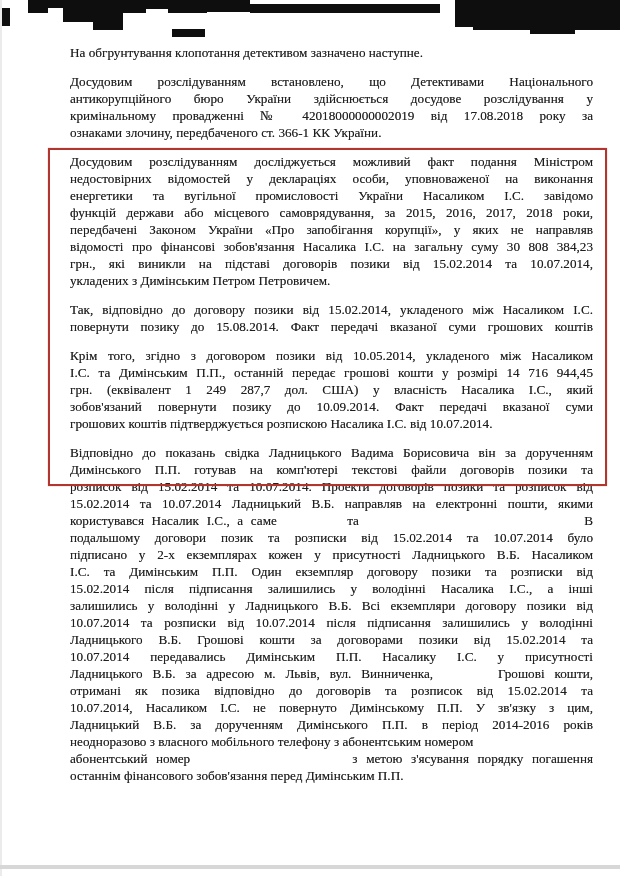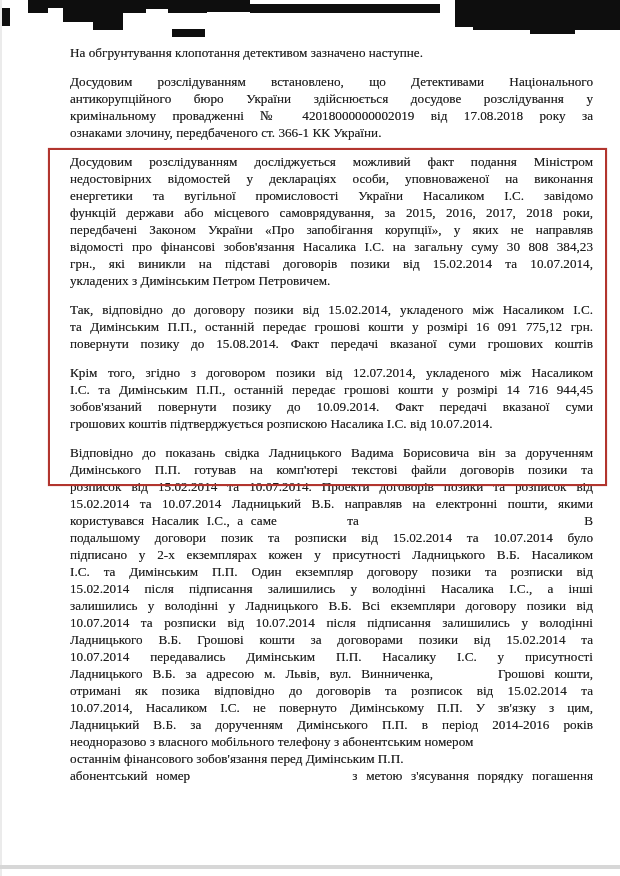--- a/index.html
+++ b/index.html
@@ -90,26 +90,26 @@
         <div class="line"><span>недостовірних відомостей у деклараціях особи, уповноваженої на виконання</span></div>
         <div class="line"><span>енергетики та вугільної промисловості України Насаликом І.С. завідомо</span></div>
         <div class="line"><span>функцій держави або місцевого самоврядування, за 2015, 2016, 2017, 2018 роки,</span></div>
         <div class="line"><span>передбачені Законом України «Про запобігання корупції», у яких не направляв</span></div>
         <div class="line"><span>відомості про фінансові зобов'язання Насалика І.С. на загальну суму 30 808 384,23</span></div>
         <div class="line"><span>грн., які виникли на підставі договорів позики від 15.02.2014 та 10.07.2014,</span></div>
         <div class="line no-j"><span>укладених з Димінським Петром Петровичем.</span></div>
       </div>
       <div class="para">
         <div class="line"><span>Так, відповідно до договору позики від 15.02.2014, укладеного між Насаликом І.С.</span></div>
-        <div class="line"><span>та Димінським П.П., останній передає грошові кошти у розмірі 16 091 775,12 грн.</span></div>
         <div class="line"><span>повернути позику до 15.08.2014. Факт передачі вказаної суми грошових коштів</span></div>
       </div>
       <div class="para">
-        <div class="line"><span>Крім того, згідно з договором позики від 12.07.2014, укладеного між Насаликом</span></div>
+        <div class="line"><span>Крім того, згідно з договором позики від 10.05.2014, укладеного між Насаликом</span></div>
         <div class="line"><span>І.С. та Димінським П.П., останній передає грошові кошти у розмірі 14 716 944,45</span></div>
+        <div class="line"><span>грн. (еквівалент 1 249 287,7 дол. США) у власність Насалика І.С., який</span></div>
         <div class="line"><span>зобов'язаний повернути позику до 10.09.2014. Факт передачі вказаної суми</span></div>
         <div class="line no-j"><span>грошових коштів підтверджується розпискою Насалика І.С. від 10.07.2014.</span></div>
       </div>
       <div class="para">
         <div class="line"><span>Відповідно до показань свідка Ладницького Вадима Борисовича він за дорученням</span></div>
         <div class="line"><span>Димінського П.П. готував на комп'ютері текстові файли договорів позики та</span></div>
         <div class="line"><span>розписок від 15.02.2014 та 10.07.2014. Проекти договорів позики та розписок від</span></div>
         <div class="line"><span>15.02.2014 та 10.07.2014 Ладницький В.Б. направляв на електронні пошти, якими</span></div>
         <div class="line"><span>користувався Насалик І.С., а саме</span> <span class="sp" style="width: 55px;"></span> <span>та</span> <span class="sp" style="width: 210px;"></span> <span>В</span></div>
         <div class="line"><span>подальшому договори позик та розписки від 15.02.2014 та 10.07.2014 було</span></div>
@@ -118,20 +118,20 @@
         <div class="line"><span>15.02.2014 після підписання залишились у володінні Насалика І.С., а інші</span></div>
         <div class="line"><span>залишились у володінні у Ладницького В.Б. Всі екземпляри договору позики від</span></div>
         <div class="line"><span>10.07.2014 та розписки від 10.07.2014 після підписання залишились у володінні</span></div>
         <div class="line"><span>Ладницького В.Б. Грошові кошти за договорами позики від 15.02.2014 та</span></div>
         <div class="line"><span>10.07.2014 передавались Димінським П.П. Насалику І.С. у присутності</span></div>
         <div class="line"><span>Ладницького В.Б. за адресою м. Львів, вул. Винниченка,</span> <span class="sp" style="width: 45px;"></span> <span>Грошові кошти,</span></div>
         <div class="line"><span>отримані як позика відповідно до договорів та розписок від 15.02.2014 та</span></div>
         <div class="line"><span>10.07.2014, Насаликом І.С. не повернуто Димінському П.П. У зв'язку з цим,</span></div>
         <div class="line"><span>Ладницький В.Б. за дорученням Димінського П.П. в період 2014-2016 років</span></div>
         <div class="line no-j"><span>неодноразово з власного мобільного телефону з абонентським номером</span></div>
+        <div class="line"><span>абонентський номер</span> <span class="sp" style="width: 145px;"></span> <span>з метою з'ясування порядку погашення</span></div>
         <div class="line no-j"><span>останнім фінансового зобов'язання перед Димінським П.П.</span></div>
-        <div class="line"><span>абонентський номер</span> <span class="sp" style="width: 145px;"></span> <span>з метою з'ясування порядку погашення</span></div>
       </div>
     </div>
   <div id="highlight-box" style="left: 48px; top: 148px; width: 559px; height: 338px; border-color: rgb(178, 53, 46);"></div>
   <div id="left-edge-artifact" style="background: rgb(235, 235, 235);"></div>
   <div id="bottom-scan-line" style="top: 865px; background: rgb(215, 215, 215);"></div>
 </div>
 
 </body></html>

